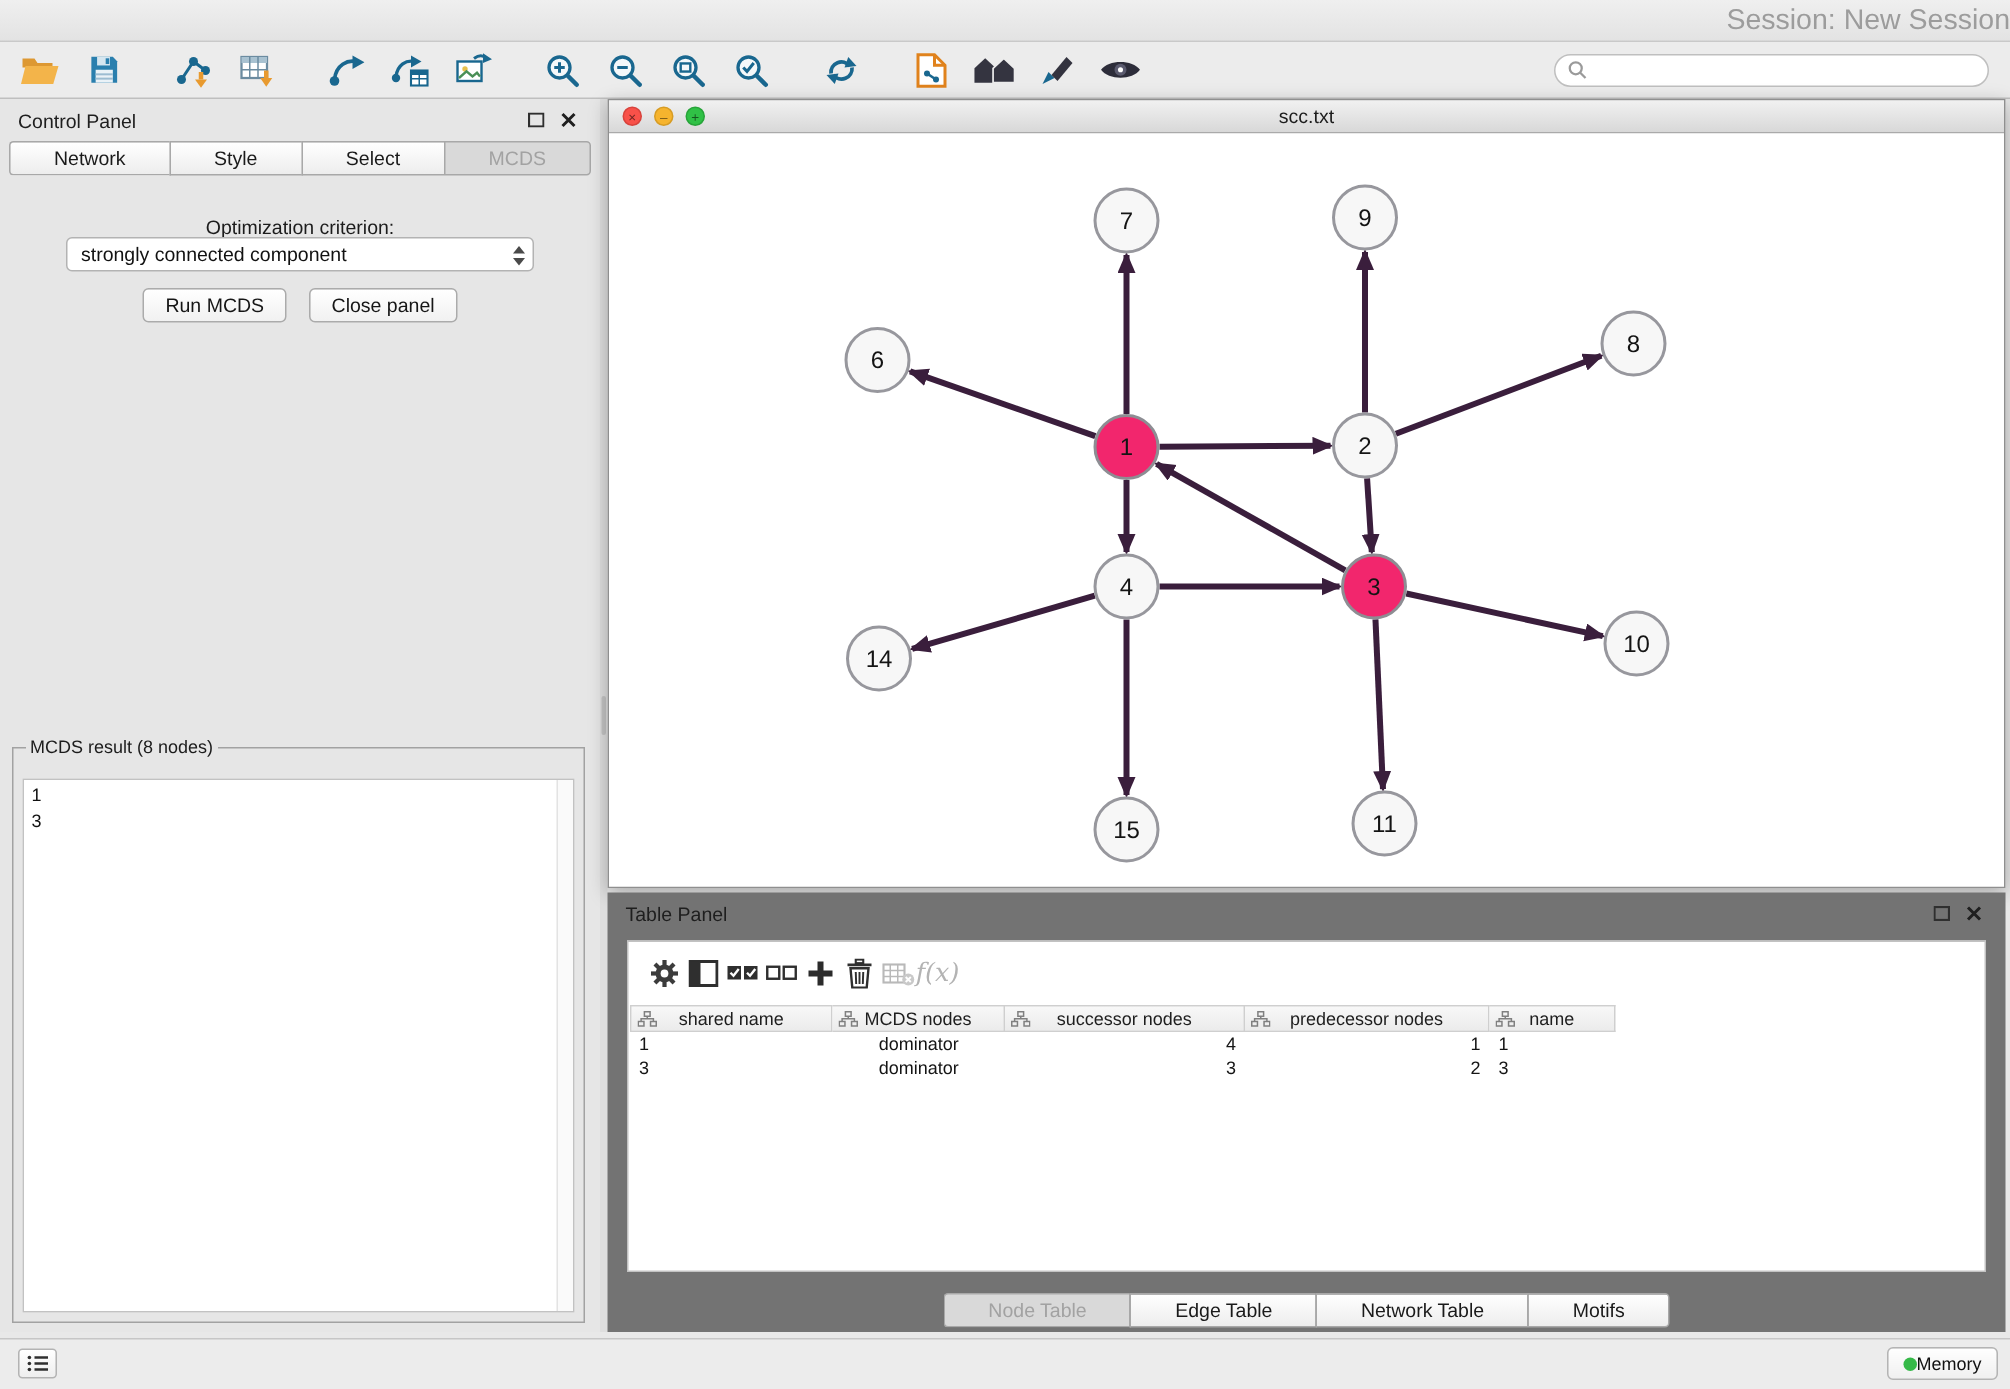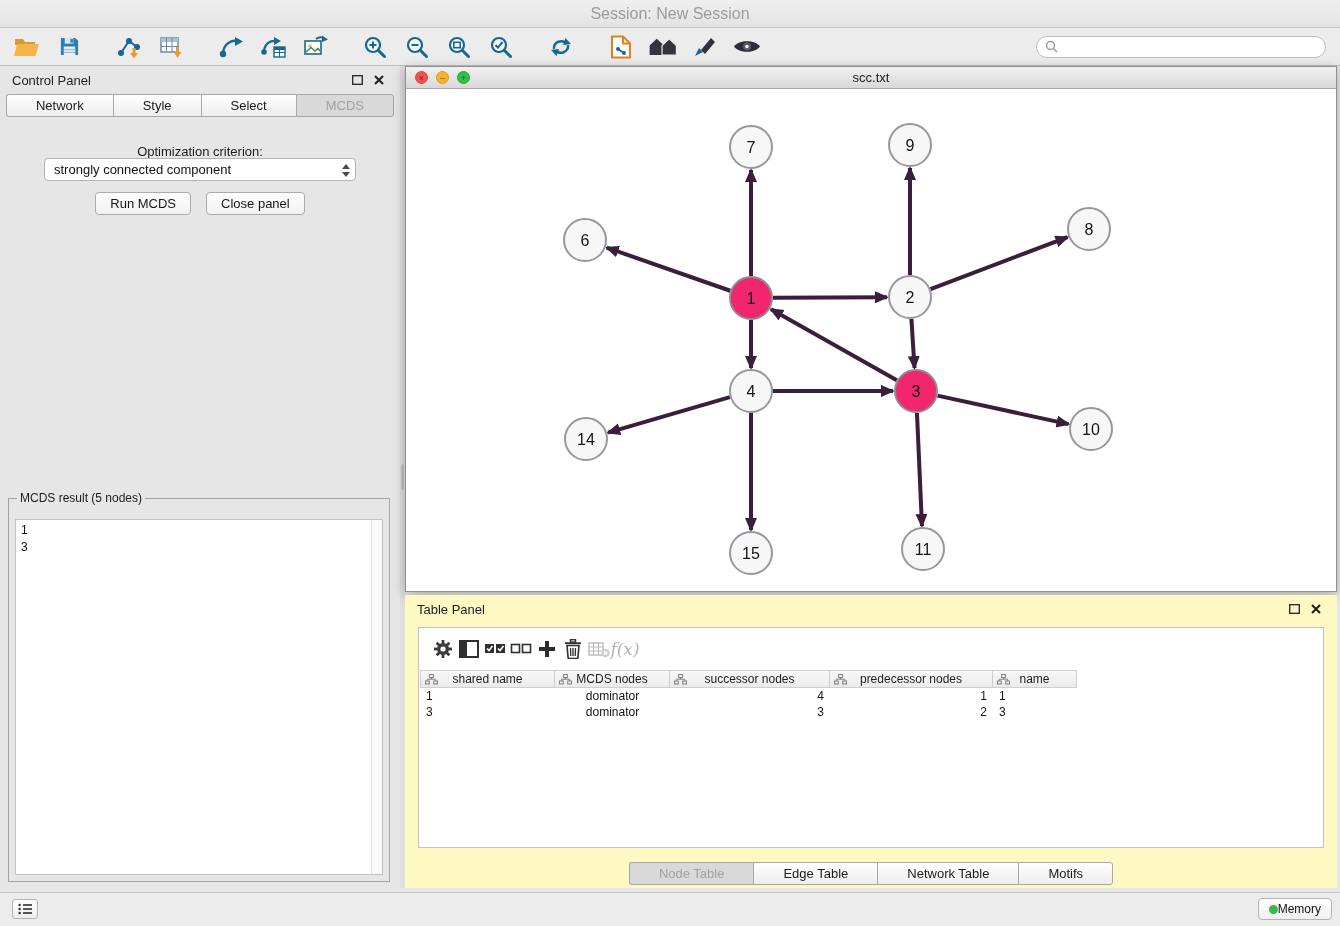--- a/index.html
+++ b/index.html
@@ -2,21 +2,21 @@
 <html><head>
 <meta charset="utf-8">
 <style>
   * { margin:0; padding:0; box-sizing:border-box; }
   html,body { width:1340px; height:926px; overflow:hidden;
     font-family:"Liberation Sans", sans-serif; background:#e8e8e8; position:relative; }
 
   
   .titlebar { position:absolute; left:0; top:0; right:0; height:28px;
     background:linear-gradient(#efefef,#e3e3e3); border-bottom:1px solid #c9c9c9;
-    text-align:center; line-height:28px; font-size:16px; color:#9c9c9c; }
+    text-align:right; line-height:28px; font-size:19px; color:#9c9c9c; }
 
   
   .toolbar { position:absolute; left:0; top:28px; right:0; height:38px;
     background:#ececec; border-bottom:1px solid #bfbfbf;
     display:flex; align-items:center; padding:0 10px; }
   .tb-btn { width:34px; height:30px; background:transparent; border:none;
     display:flex; align-items:center; justify-content:center; cursor:default; } .g1 { margin-left:8px; } .g3 { margin-left:26px; }
   .search-box { margin-left:auto; margin-right:4px; width:290px; height:22px;
     background:#fff; border:1px solid #bfbfbf; border-radius:11px;
     display:flex; align-items:center; padding:0 8px; gap:5px; }
@@ -75,21 +75,21 @@
   .traffic { position:absolute; left:9px; top:4px; display:flex; gap:8px; }
   .light { width:13px; height:13px; border-radius:50%; font-size:9px; line-height:13px;
     text-align:center; color:rgba(0,0,0,0.55); cursor:default; }
   .light.red { background:#f85149; border:1px solid #d8433c; }
   .light.yellow { background:#f6b42e; border:1px solid #d79c24; }
   .light.green { background:#30c146; border:1px solid #27a439; }
   .nw-canvas { position:absolute; left:0; top:22px; right:0; bottom:0; background:#fff; }
 
   
   .table-panel { position:absolute; left:405px; top:595px; width:932px; height:293px;
-    background:#fef9c3; }
+    background:#737373; }
   .tp-white { position:absolute; left:13px; right:13px; top:32px; bottom:40px;
     background:#fff; border:1px solid #c2c2c2; }
   .tp-toolbar { height:42px; display:flex; align-items:center; padding-left:12px; gap:2px; }
   .tp-tool { width:24px; height:24px; border:none; background:transparent;
     display:flex; align-items:center; justify-content:center; }
   .fx { font-family:"DejaVu Serif", serif; font-style:italic; font-size:17px; color:#b3b3b3; }
   .tbl-head { display:flex; margin-left:1px; }
   .th { height:18px; background:linear-gradient(#f8f8f8,#ebebeb);
     border:1px solid #cfcfcf; border-left:none; font-size:12px; color:#1e1e1e;
     display:flex; align-items:center; justify-content:center; position:relative; }
@@ -298,21 +298,21 @@
         </svg>
     </span>
   </div>
 
   <div class="btn-row">
     <button class="btn">Run MCDS</button>
     <button class="btn">Close panel</button>
   </div>
 
   <fieldset class="result-fieldset">
-    <legend>MCDS result (5 nodes)</legend>
+    <legend>MCDS result (8 nodes)</legend>
     <div class="result-inner">
       <pre id="result-text">1
 3</pre>
       <div class="result-scrollbar"></div>
     </div>
   </fieldset>
 </div>
 
 <div class="v-splitter">
     <div class="grip"></div>

